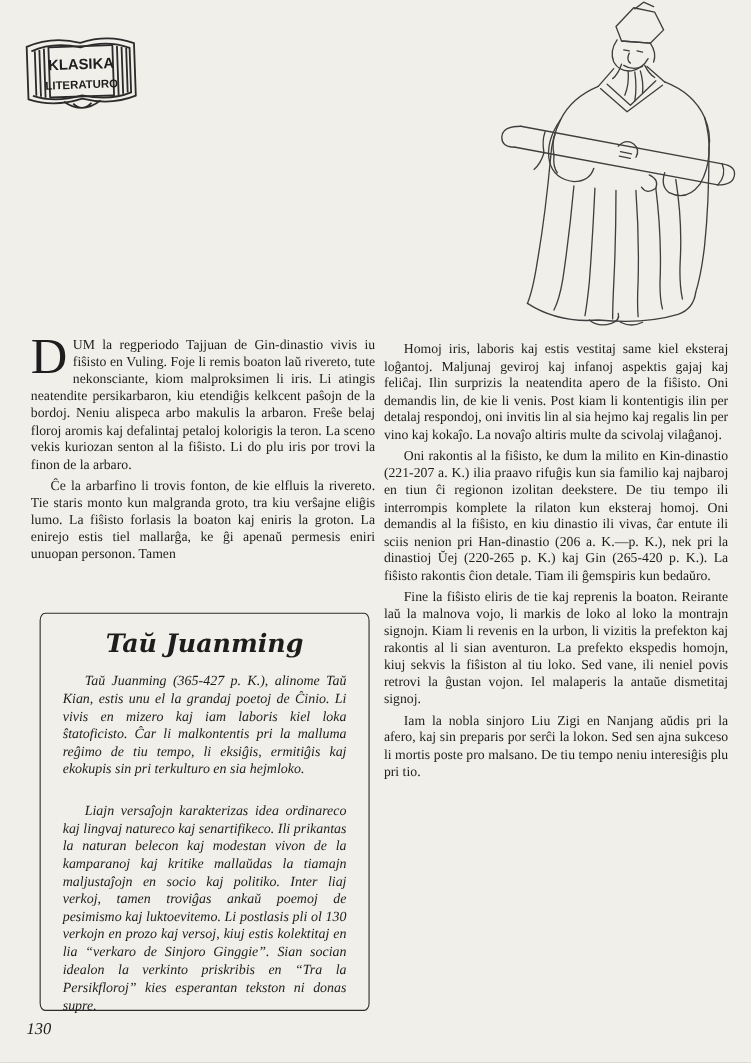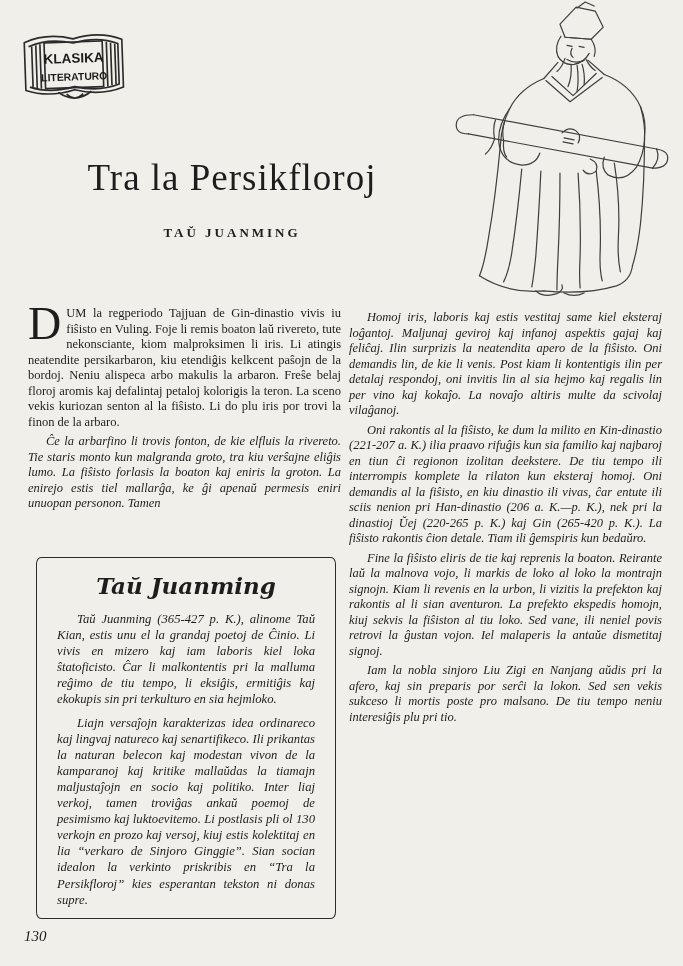--- a/index.html
+++ b/index.html
@@ -23,35 +23,35 @@
   
   .title-block { position:absolute; left:32px; top:156px; width:400px; text-align:center; }
   .main-title { font-size:37px; letter-spacing:1px; font-weight:400; white-space:nowrap; }
   .author { margin-top:26px; font-size:13px; font-weight:bold; letter-spacing:3px; }
 
   
   .col { position:absolute; top:306px; width:313px; }
   .col-left  { left:28px; }
   .col-right { left:349px; }
   p.body { margin:0; font-size:12.5px; line-height:15.5px; text-align:justify; }
-  p.body.gap { margin-top:4px;font-style:italic; }
+  p.body.gap { margin-top:4px; }
   p.body.indent { text-indent:18px; }
   .dropcap { float:left; font-size:46px; line-height:32px; padding:2px 5px 0 0; }
 
   
   .bio-box {
     position:absolute; left:36px; top:557px; width:300px; height:362px;
     box-sizing:border-box; border:1.6px solid #2c2c2c; border-radius:5px/7px;
     padding:10px 20px 0 20px;
   }
   .bio-title { text-align:center; font-style:italic; font-weight:bold; font-size:23px;
     margin:4px 0 12px 0; font-family:"DejaVu Serif", serif; }
   .bio-p { font-style:italic; font-size:12.7px; line-height:16.1px; text-align:justify; margin:0; }
   .bio-p.indent { text-indent:20px; }
-  .bio-p.gap { margin-top:7px; }
+  .bio-p.gap { margin-top:21px; }
 
   .signature { text-align:right; font-size:13px; font-weight:bold; letter-spacing:1px; margin-top:12px; padding-right:2px; }
   .page-number { position:absolute; left:24px; top:928px; font-style:italic; font-size:15px; }
 </style>
 </head>
 <body>
 
 <div class="page">
 
   <div class="logo">
@@ -102,38 +102,34 @@
       <path d="M97,170 Q95,214 92,254 Q90,274 88,285"></path>
       <path d="M116,172 Q116,216 114,256 Q113,276 113,288"></path>
       <path d="M134,172 Q137,214 136,254 Q135,274 136,286"></path>
       <path d="M152,170 Q157,210 156,248 Q155,268 158,279"></path>
       <path d="M170,162 Q176,200 174,236 Q173,256 176,270"></path>
       <path d="M92,289 q8,7 20,3 q8,-3 6,-9"></path>
       <path d="M120,291 q10,5 20,0"></path>
     </svg>
   </div>
 
-  <div class="title-block">
-    <div class="main-title">Tra la Persikfloroj</div>
-    <div class="author">TAŬ JUANMING</div>
-  </div>
 
   <div class="col col-left">
     <p class="body"><span class="dropcap">D</span><span>UM la regperiodo Tajjuan de Gin-dinastio vivis iu fiŝisto en Vuling. Foje li remis boaton laŭ rivereto, tute nekonsciante, kiom malproksimen li iris. Li atingis neatendite persikarbaron, kiu etendiĝis kelkcent paŝojn de la bordoj. Neniu alispeca arbo makulis la arbaron. Freŝe belaj floroj aromis kaj defalintaj petaloj kolorigis la teron. La sceno vekis kuriozan senton al la fiŝisto. Li do plu iris por trovi la finon de la arbaro.</span></p>
     <p class="body indent gap">Ĉe la arbarfino li trovis fonton, de kie elfluis la rivereto. Tie staris monto kun malgranda groto, tra kiu verŝajne eliĝis lumo. La fiŝisto forlasis la boaton kaj eniris la groton. La enirejo estis tiel mallarĝa, ke ĝi apenaŭ permesis eniri unuopan personon. Tamen</p>
   </div>
 
   <div class="bio-box">
     <div class="bio-title">Taŭ Juanming</div>
     <p class="bio-p indent">Taŭ Juanming (365-427 p. K.), alinome Taŭ Kian, estis unu el la grandaj poetoj de Ĉinio. Li vivis en mizero kaj iam laboris kiel loka ŝtatoficisto. Ĉar li malkontentis pri la malluma reĝimo de tiu tempo, li eksiĝis, ermitiĝis kaj ekokupis sin pri terkulturo en sia hejmloko.</p>
     <p class="bio-p indent gap">Liajn versaĵojn karakterizas idea ordinareco kaj lingvaj natureco kaj senartifikeco. Ili prikantas la naturan belecon kaj modestan vivon de la kamparanoj kaj kritike mallaŭdas la tiamajn maljustaĵojn en socio kaj politiko. Inter liaj verkoj, tamen troviĝas ankaŭ poemoj de pesimismo kaj luktoevitemo. Li postlasis pli ol 130 verkojn en prozo kaj versoj, kiuj estis kolektitaj en lia “verkaro de Sinjoro Ginggie”. Sian socian idealon la verkinto priskribis en “Tra la Persikfloroj” kies esperantan tekston ni donas supre.</p>
   </div>
 
   <div class="col col-right">
     <p class="body indent gap">Homoj iris, laboris kaj estis vestitaj same kiel eksteraj loĝantoj. Maljunaj geviroj kaj infanoj aspektis gajaj kaj feliĉaj. Ilin surprizis la neatendita apero de la fiŝisto. Oni demandis lin, de kie li venis. Post kiam li kontentigis ilin per detalaj respondoj, oni invitis lin al sia hejmo kaj regalis lin per vino kaj kokaĵo. La novaĵo altiris multe da scivolaj vilaĝanoj.</p>
     <p class="body indent gap">Oni rakontis al la fiŝisto, ke dum la milito en Kin-dinastio (221-207 a. K.) ilia praavo rifuĝis kun sia familio kaj najbaroj en tiun ĉi regionon izolitan deekstere. De tiu tempo ili interrompis komplete la rilaton kun eksteraj homoj. Oni demandis al la fiŝisto, en kiu dinastio ili vivas, ĉar entute ili sciis nenion pri Han-dinastio (206 a. K.—p. K.), nek pri la dinastioj Ŭej (220-265 p. K.) kaj Gin (265-420 p. K.). La fiŝisto rakontis ĉion detale. Tiam ili ĝemspiris kun bedaŭro.</p>
     <p class="body indent gap">Fine la fiŝisto eliris de tie kaj reprenis la boaton. Reirante laŭ la malnova vojo, li markis de loko al loko la montrajn signojn. Kiam li revenis en la urbon, li vizitis la prefekton kaj rakontis al li sian aventuron. La prefekto ekspedis homojn, kiuj sekvis la fiŝiston al tiu loko. Sed vane, ili neniel povis retrovi la ĝustan vojon. Iel malaperis la antaŭe dismetitaj signoj.</p>
-    <p class="body indent gap">Iam la nobla sinjoro Liu Zigi en Nanjang aŭdis pri la afero, kaj sin preparis por serĉi la lokon. Sed sen vekis sukceso li mortis poste pro malsano. De tiu tempo neniu interesiĝis plu pri tio.</p>
+    <p class="body indent gap">Iam la nobla sinjoro Liu Zigi en Nanjang aŭdis pri la afero, kaj sin preparis por serĉi la lokon. Sed sen ajna sukceso li mortis poste pro malsano. De tiu tempo neniu interesiĝis plu pri tio.</p>
   </div>
 
   <div class="page-number">130</div>
 
 </div>
 
 </body></html>

